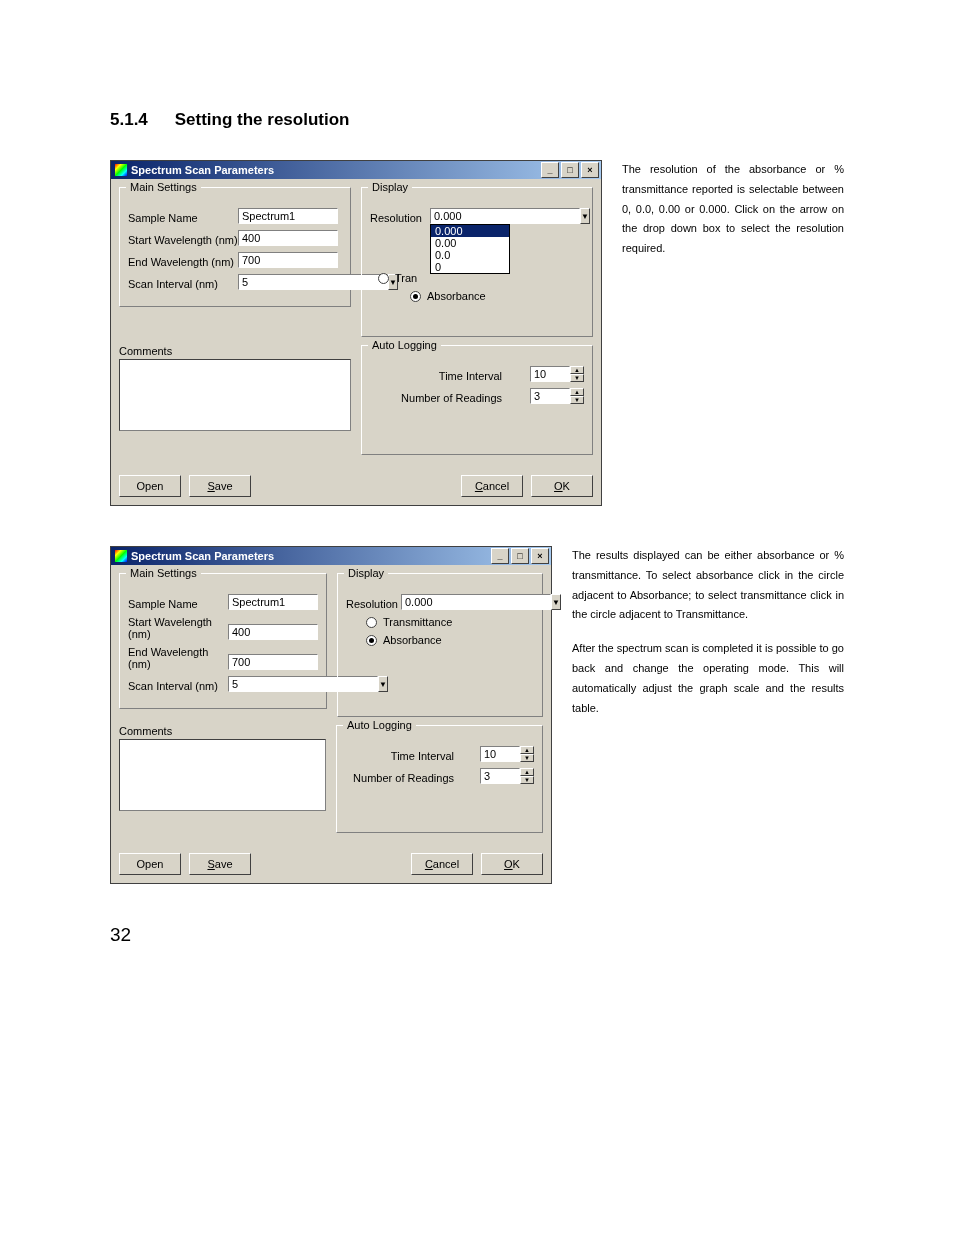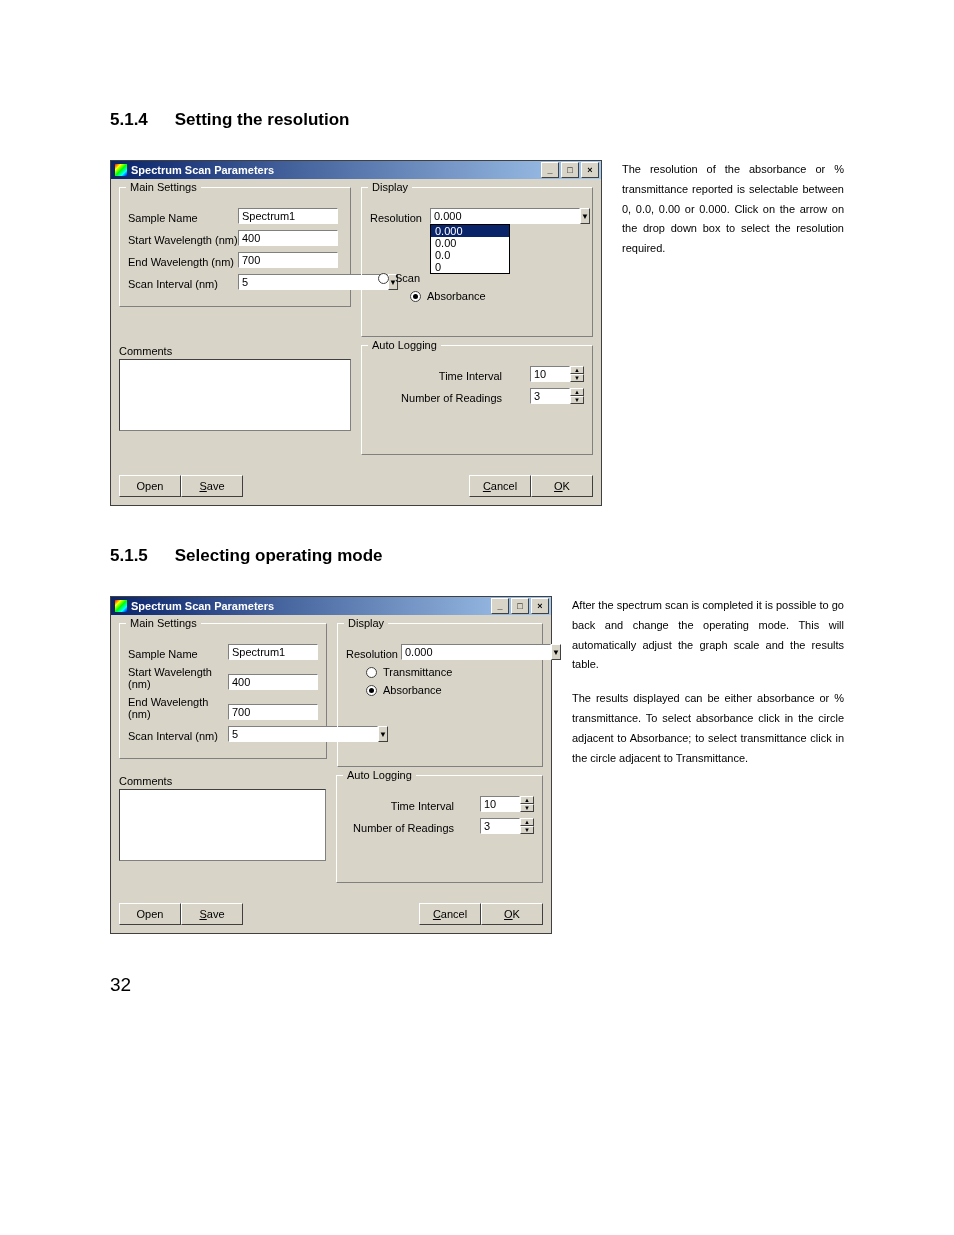--- a/index.html
+++ b/index.html
@@ -112,21 +112,21 @@
   }
   .dropdown-open div { padding:0 4px; }
   .dropdown-open .hl { background:#0a246a; color:#fff; }
   .btn {
     height:22px; min-width:62px; padding:0 10px; box-sizing:border-box;
     background:#d8d4c8; border:1px solid #404040;
     border-top-color:#fff; border-left-color:#fff;
     font-size:11px; display:inline-flex; align-items:center; justify-content:center;
   }
   .btnrow { display:flex; justify-content:space-between; margin-top:12px;}
-  .btnrow .left, .btnrow .right { display:flex; }
+  .btnrow .left, .btnrow .right { display:flex; gap:8px; }
   .commentsbox { border:1px solid #808080; border-top-color:#404040; border-left-color:#404040; background:#fff; height:70px; }
   .radio-inline-wrap { position:relative; }
   .pagenum { font-size:19px; margin-top:40px; }
   .mnemonic { text-decoration: underline; }
 </style>
 </head>
 <body>
 
 <div class="page">
 
@@ -181,21 +181,21 @@
                     <div class="hl">0.000</div>
                     <div>0.00</div>
                     <div>0.0</div>
                     <div>0</div>
                   </div>
                 </div>
               </div>
               <div style="height:36px"></div>
               <div class="radio" style="margin-left:8px">
                 <span class="dot"></span>
-                <span>Scan</span>
+                <span>Tran</span>
               </div>
               <div class="radio sel" style="margin-left:40px">
                 <span class="dot"></span>
                 <span>Absorbance</span>
               </div>
             </div>
           </div>
         </div>
 
         <div class="cols">
@@ -240,24 +240,20 @@
           </div>
         </div>
       </div>
     </div>
 
     <div class="body-text">
       <p>The resolution of the absorbance or % transmittance reported is selectable between 0, 0.0, 0.00 or 0.000. Click on the arrow on the drop down box to select the resolution required.</p>
     </div>
   </div>
 
-  <div class="section-heading">
-    <span class="num">5.1.5</span>
-    <span>Selecting operating mode</span>
-  </div>
 
   <div class="row">
 
     <div class="dlg small">
       <div class="titlebar">
         <span class="appicon"></span>
         <span class="wintitle">Spectrum Scan Parameters</span>
         <span class="wbtn">_</span>
         <span class="wbtn">□</span>
         <span class="wbtn">×</span>
@@ -346,19 +342,19 @@
           </div>
           <div class="right">
             <span class="btn"><span class="mnemonic">C</span>ancel</span>
             <span class="btn"><span class="mnemonic">O</span>K</span>
           </div>
         </div>
       </div>
     </div>
 
     <div class="body-text">
+      <p>The results displayed can be either absorbance or % transmittance. To select absorbance click in the circle adjacent to Absorbance; to select transmittance click in the circle adjacent to Transmittance.</p>
       <p>After the spectrum scan is completed it is possible to go back and change the operating mode. This will automatically adjust the graph scale and the results table.</p>
-      <p>The results displayed can be either absorbance or % transmittance. To select absorbance click in the circle adjacent to Absorbance; to select transmittance click in the circle adjacent to Transmittance.</p>
     </div>
   </div>
 
   <div class="pagenum">32</div>
 </div>
 
 </body></html>

